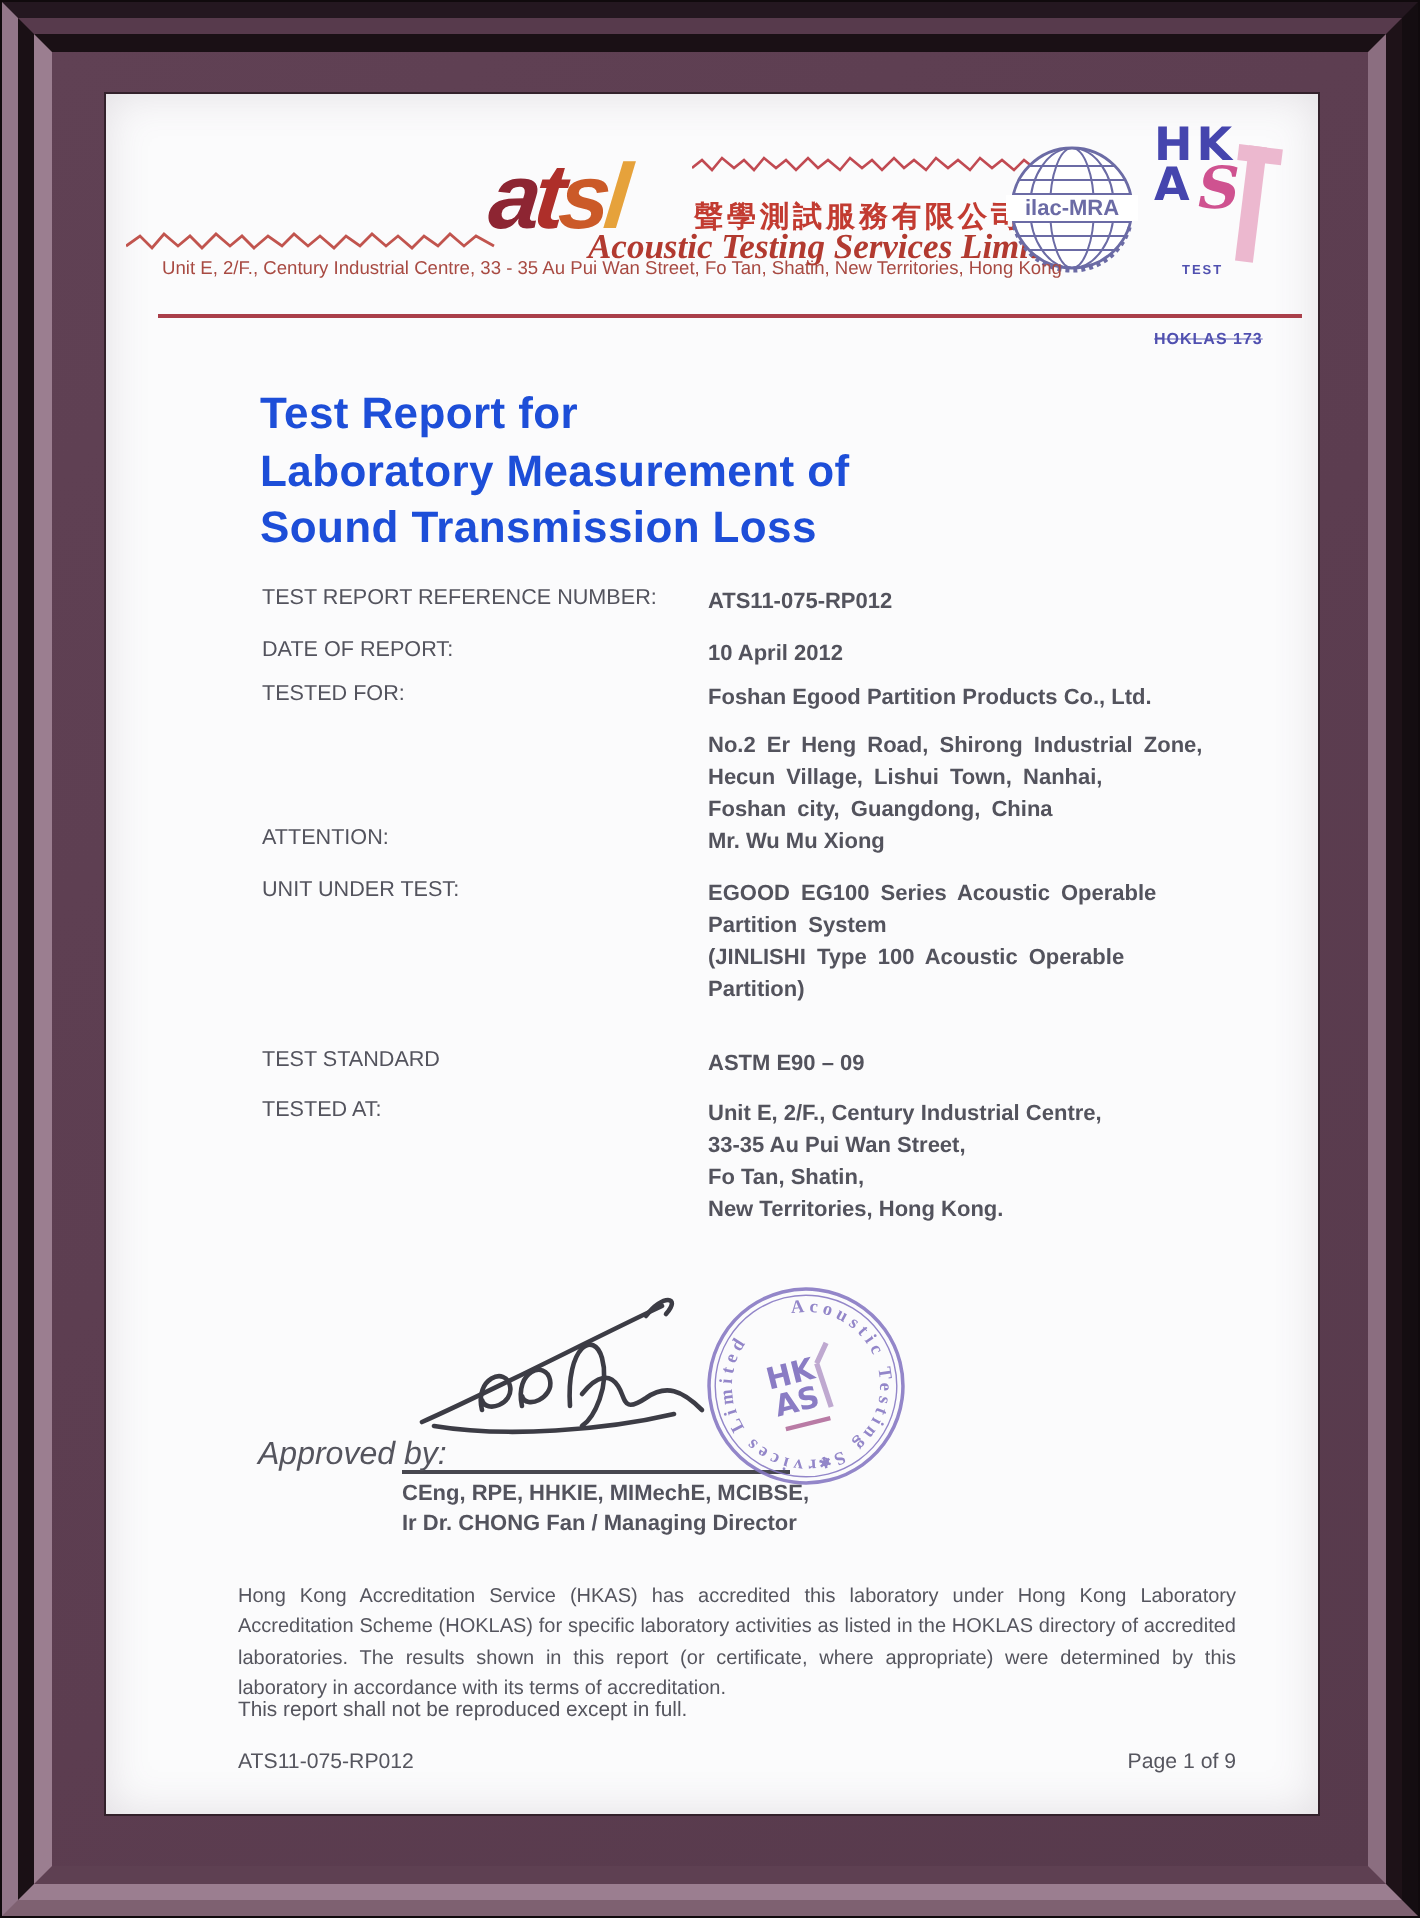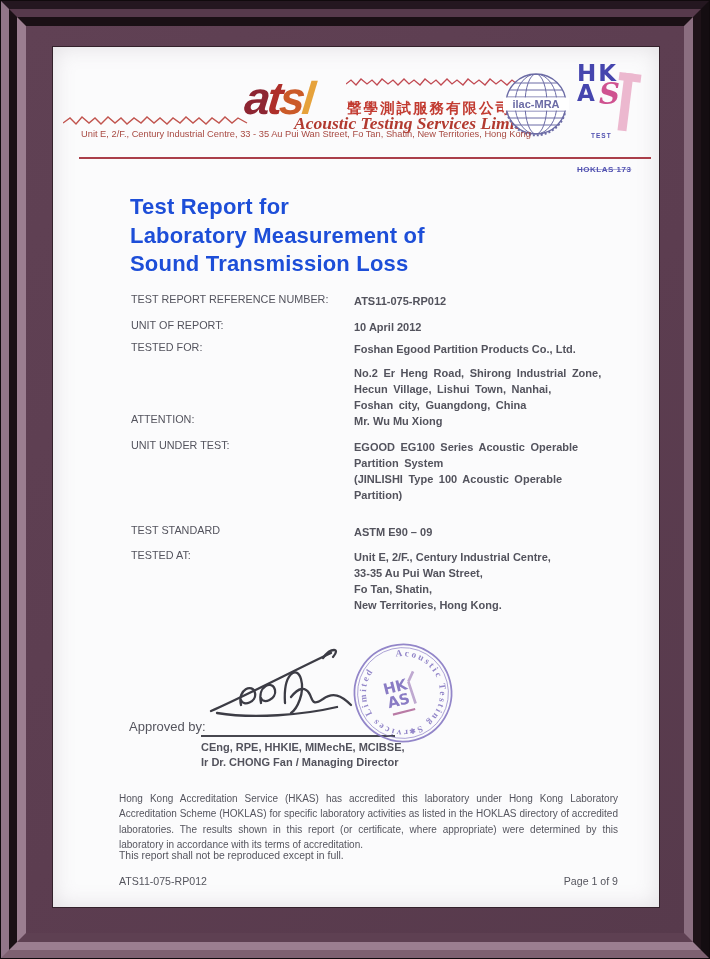--- a/index.html
+++ b/index.html
@@ -51,21 +51,21 @@
   
   .title{position:absolute;left:77px;top:146px;font-size:22px;font-weight:bold;
          color:#1d4ed8;line-height:28.5px;letter-spacing:.2px;}
   .row{position:absolute;left:0;width:100%;}
   .lab{position:absolute;left:78px;top:0;font-size:10.8px;font-weight:normal;
        color:#53535d;white-space:nowrap;}
   .val{position:absolute;left:301px;top:0;width:266px;font-size:11px;font-weight:bold;
        color:#53535d;white-space:pre-line;line-height:16px;}
   .val.sp{word-spacing:2.5px;}
   
-  .approved{position:absolute;left:76px;top:672px;font-size:13px;color:#55555e;}
+  .approved{position:absolute;left:76px;top:672px;font-size:16px;color:#55555e;font-style:italic;}
   .sig{position:absolute;left:150px;top:596px;}
   .sigline{position:absolute;left:148px;top:688px;width:194px;height:2px;background:#47474f;}
   .signame{position:absolute;left:148px;top:693px;font-size:11px;font-weight:bold;
            color:#53535d;line-height:14.8px;}
   .stamp{position:absolute;left:298px;top:594px;opacity:.88;transform:rotate(-14deg);}
   
   .acc{position:absolute;left:66px;top:744px;width:499px;font-size:10px;
        color:#55555e;line-height:15.3px;text-align:justify;}
   .repro{position:absolute;left:66px;top:803px;font-size:10.4px;color:#55555e;}
   .refline{position:absolute;left:66px;top:828px;width:499px;font-size:10.6px;color:#55555e;}
@@ -136,21 +136,21 @@
       <div>Test Report for</div>
       <div>Laboratory Measurement of</div>
       <div>Sound Transmission Loss</div>
     </div>
 
     <div class="row" style="top:246px;">
       <span class="lab">TEST REPORT REFERENCE NUMBER:</span>
       <div class="val">ATS11-075-RP012</div>
     </div>
     <div class="row" style="top:272px;">
-      <span class="lab">UNIT OF REPORT:</span>
+      <span class="lab">DATE OF REPORT:</span>
       <div class="val">10 April 2012</div>
     </div>
     <div class="row" style="top:294px;">
       <span class="lab">TESTED FOR:</span>
       <div class="val">Foshan Egood Partition Products Co., Ltd.</div>
     </div>
     <div class="row" style="top:318px;">
       <span class="lab"></span>
       <div class="val sp">No.2 Er Heng Road, Shirong Industrial Zone,
 Hecun Village, Lishui Town, Nanhai,

